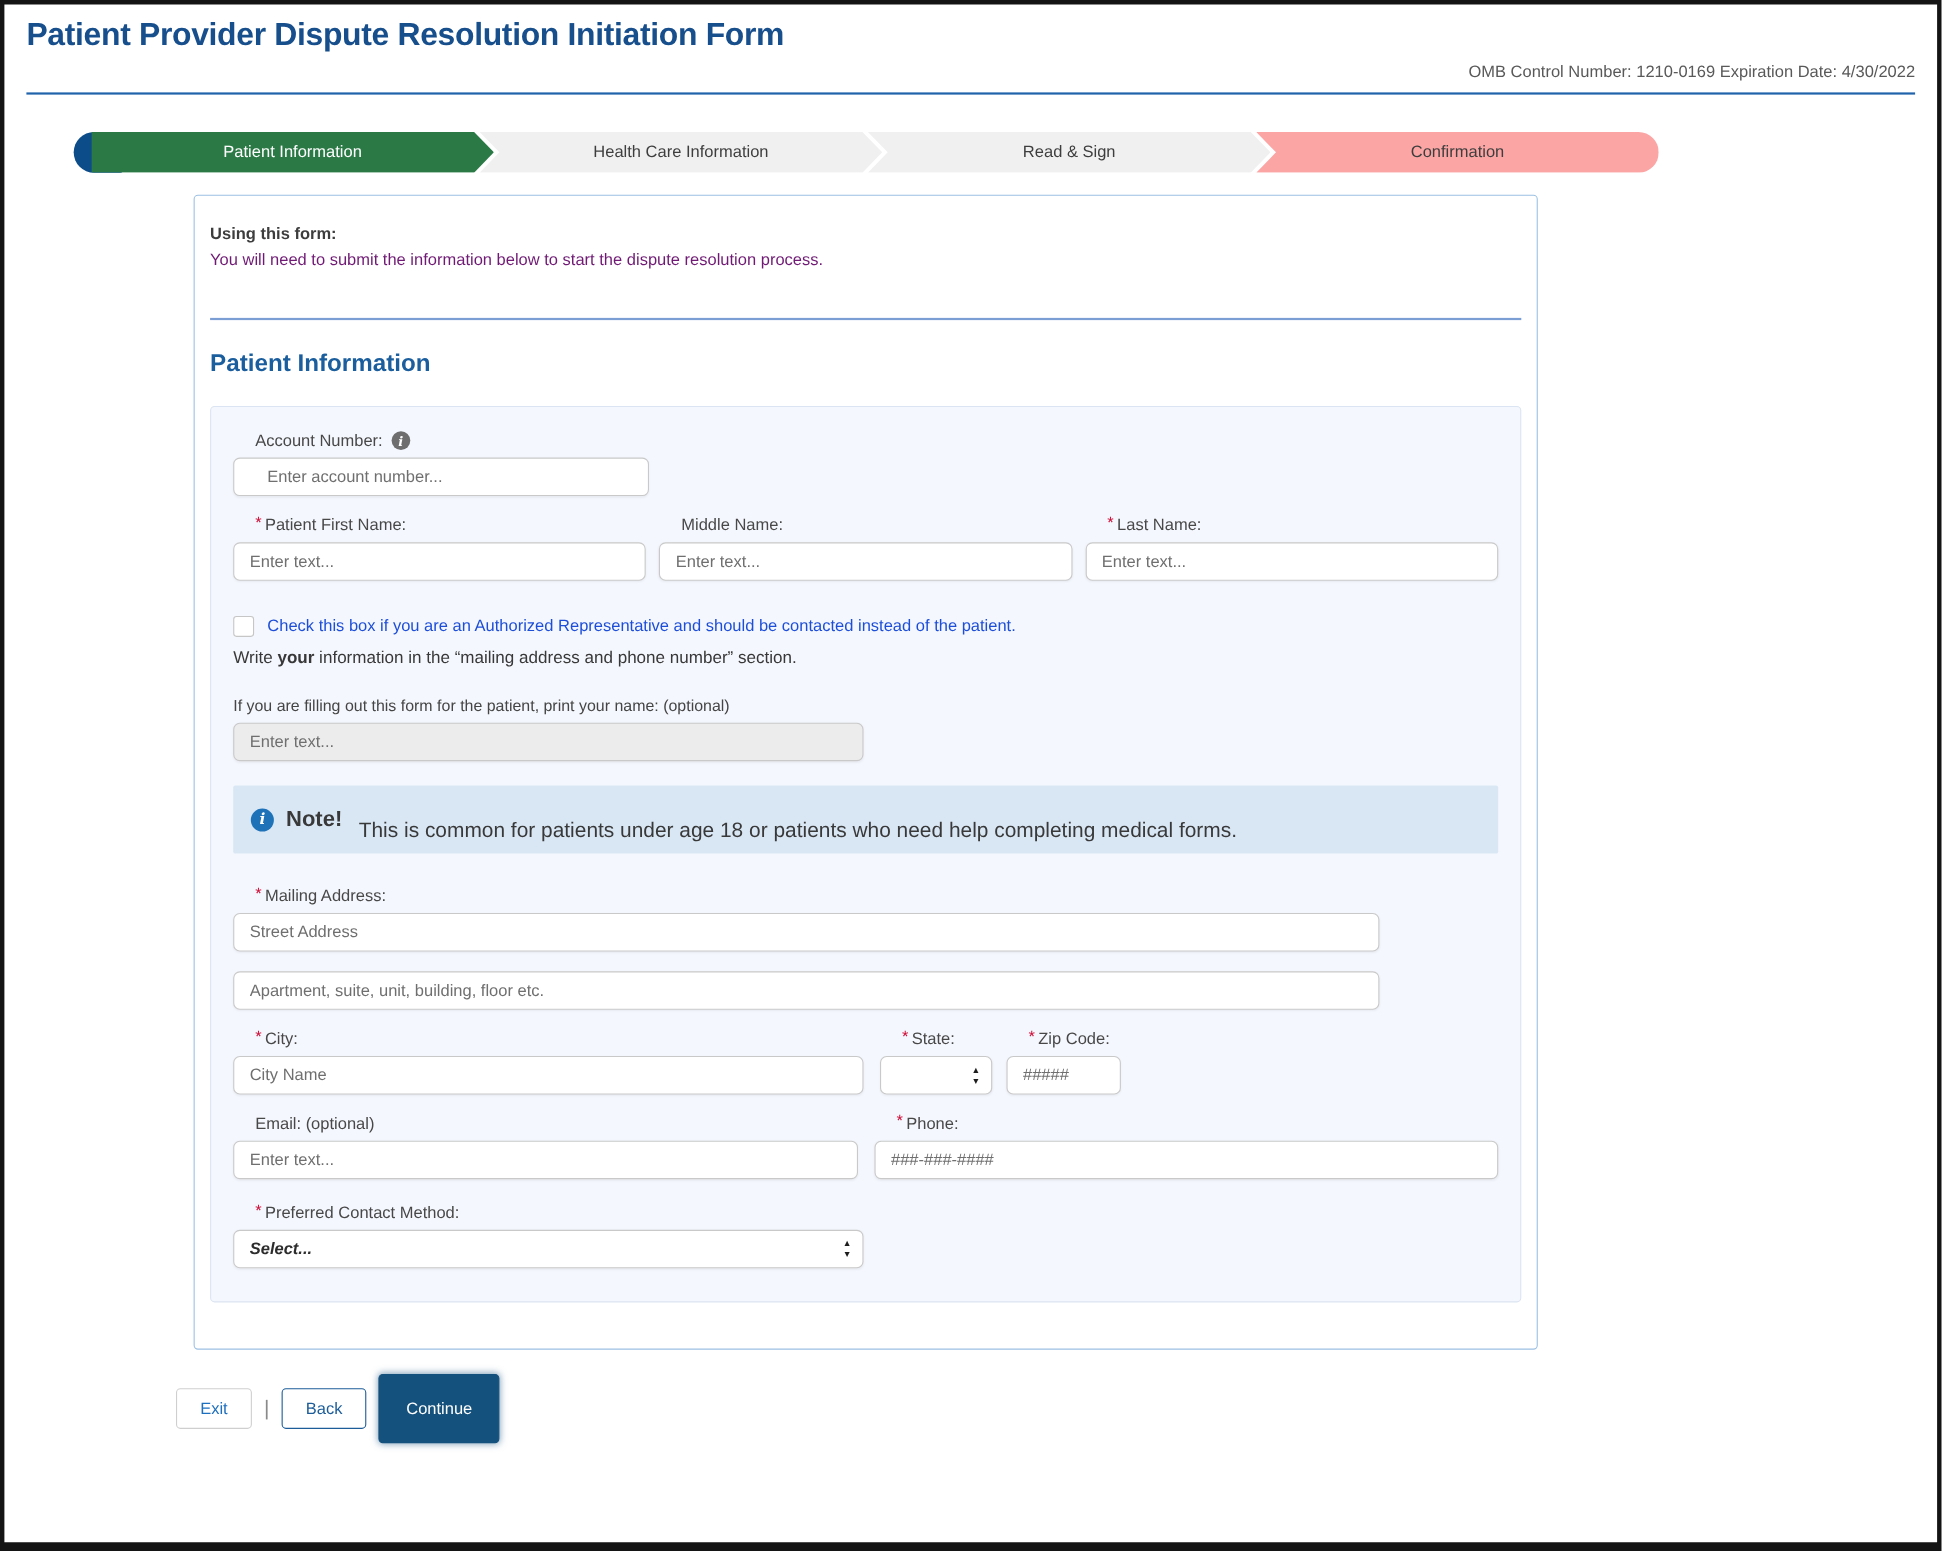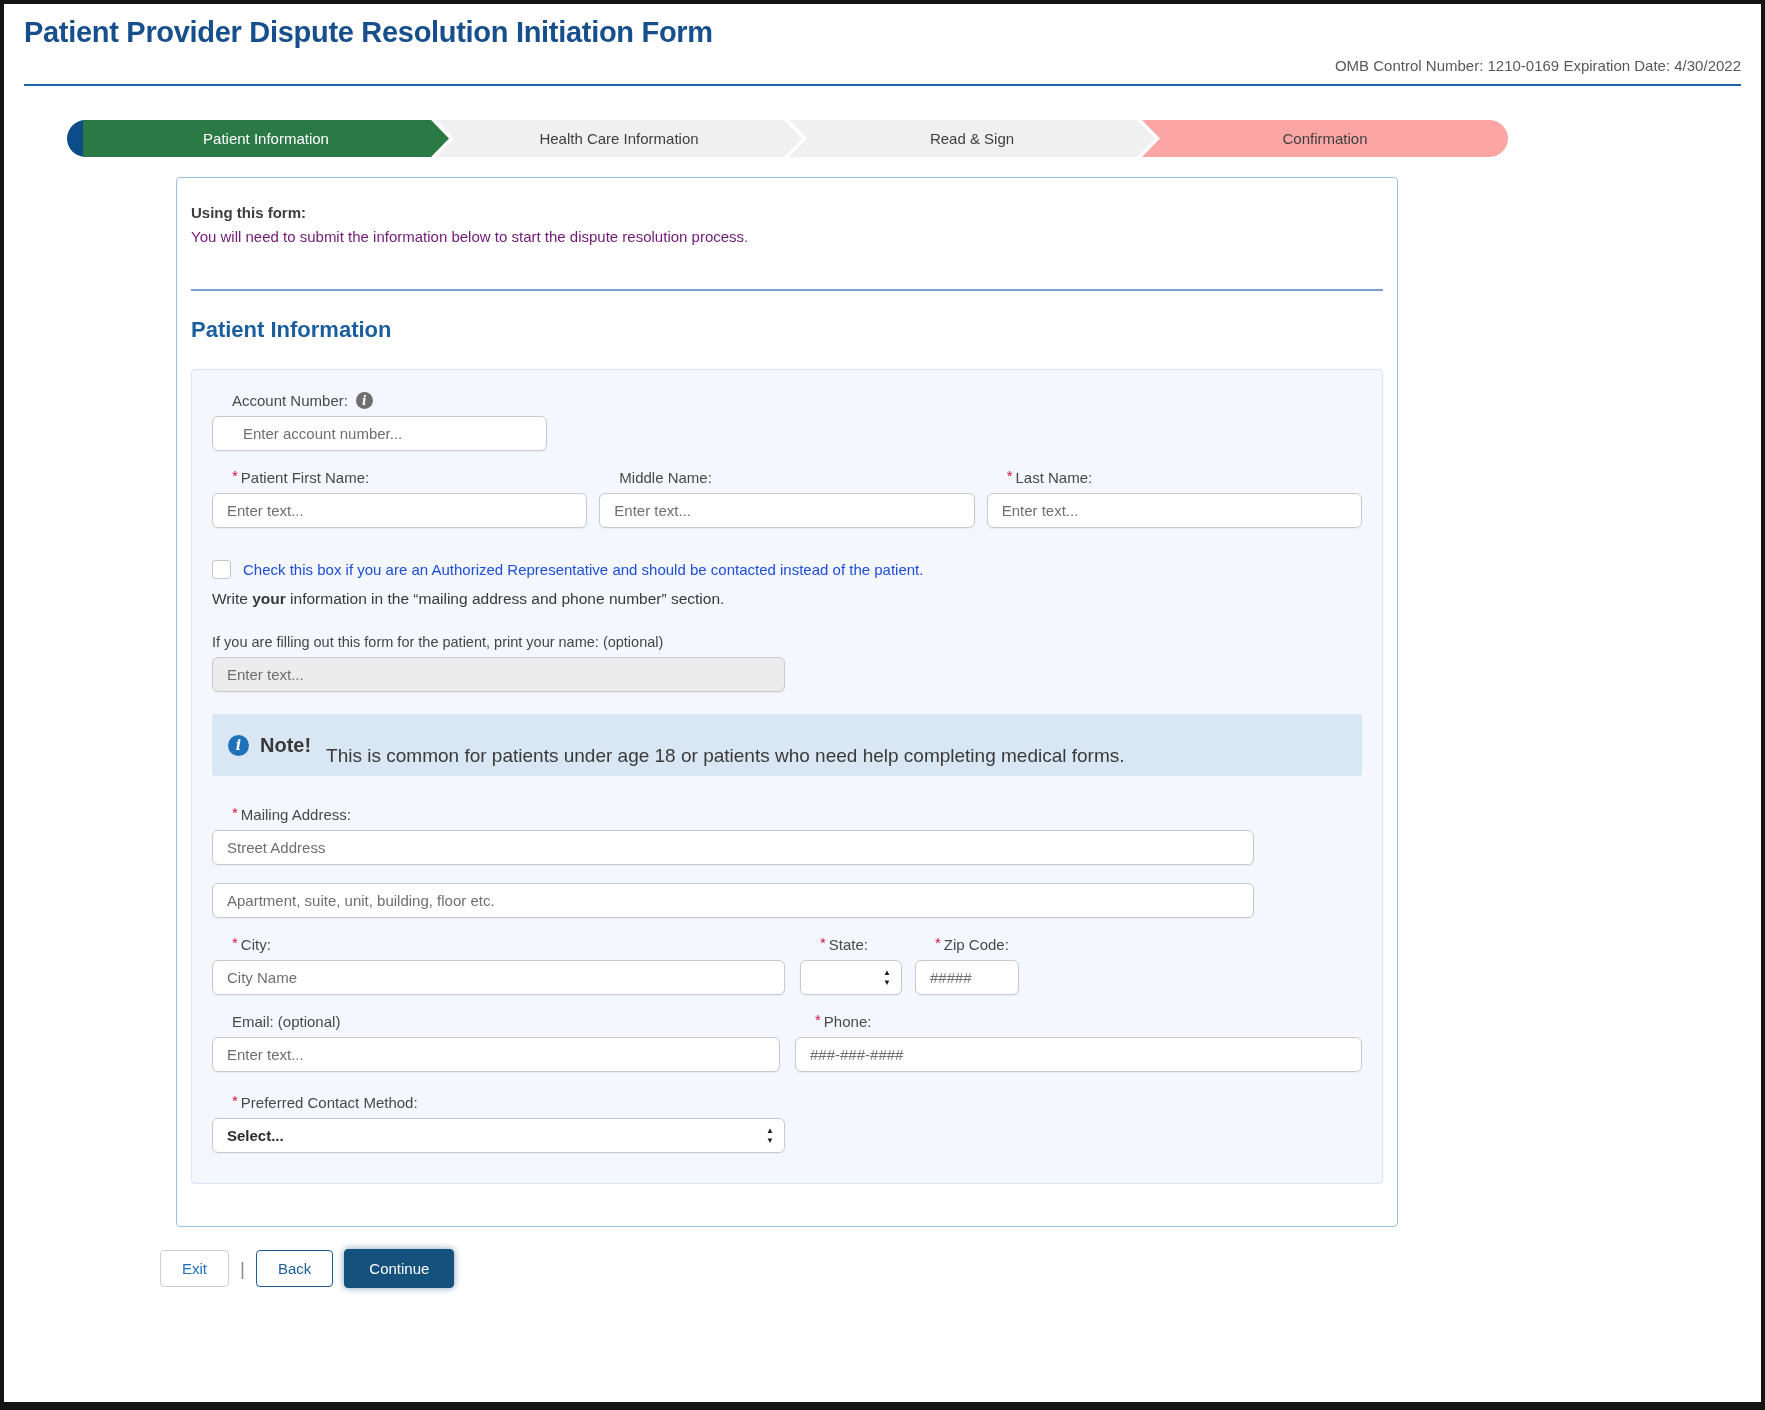--- a/index.html
+++ b/index.html
@@ -57,21 +57,21 @@
   .req { color: #d0103a; margin-right: 3px; font-size: 15px; line-height: 14px; }
   .tb {
     height: 35px; width: 100%;
     border: 1px solid #c9c9c9; border-radius: 6px;
     padding: 0 14px; font-size: 15px; color: #333; background: #fff;
     font-family: "Liberation Sans", sans-serif;
     box-shadow: 0 1px 2px rgba(0,0,0,.05);
   }
   .tb::placeholder { color: #6f6f6f; opacity: 1; }
   .tb:disabled { background: #ececec; }
-  .w-acct { width: 335px; padding-left: 30px; }
+  .w-acct { width: 378px; padding-left: 30px; }
   .w-half { width: 573px; }
   .w-street { width: 1042px; }
   .row3 { display: flex; gap: 12px; margin-top: 18px; }
   .row3 > div { flex: 1 1 0; }
   .field-block { margin-top: 18px; }
   .info-icon {
     display: inline-flex; align-items: center; justify-content: center;
     width: 17px; height: 17px; border-radius: 50%;
     background: #6e6e6e; color: #fff; font-size: 12px; font-weight: bold;
     font-family: "DejaVu Serif", serif; font-style: italic;
@@ -103,38 +103,38 @@
   .cityrow .gap13 { margin-left: 13px; }
   .w-state { width: 102px; }
   .w-zip { width: 104px; }
 
   .sel {
     height: 35px; border: 1px solid #c9c9c9; border-radius: 6px; background: #fff;
     display: flex; align-items: center; justify-content: space-between;
     padding: 0 10px 0 14px; font-size: 15px; color: #333; cursor: pointer;
     box-shadow: 0 1px 2px rgba(0,0,0,.05);
   }
-  .sel-value { font-weight: bold; color: #2d2d2d; }
+  .sel-value { font-weight: bold; color: #2d2d2d; font-style: italic; }
   .sel-value-empty { color: #2d2d2d; }
   .spinner { display: flex; flex-direction: column; align-items: center; gap: 3px; }
   .spinner span { font-size: 8px; line-height: 7px; color: #1c1c1c; }
 
   
   .footer { display: flex; align-items: center; gap: 11px; margin: 22px 0 0 156px; }
   .btn {
     font-family: "Liberation Sans", sans-serif;
     font-size: 15px; border-radius: 4px; cursor: pointer; background: #fff;
     padding: 9px 21px;
   }
   .btn-exit { border: 1px solid #cfcfcf; color: #1d6fbf; }
   .btn-sep { color: #8a8a8a; font-size: 19px; }
   .btn-back { border: 1px solid #1c5d99; color: #1c5d99; }
   .btn-continue {
     border: 1px solid #15517d; background: #15517d; color: #fff;
-    padding: 10px 24px; box-shadow: 0 0 7px rgba(21,81,125,.55);
+    padding: 22px 24px; box-shadow: 0 0 7px rgba(21,81,125,.55);
   }
 </style>
 </head>
 <body>
 
 <div class="header">
   <div class="page-title">Patient Provider Dispute Resolution Initiation Form</div>
   <div class="omb">OMB Control Number: 1210-0169 Expiration Date: 4/30/2022</div>
   <hr class="header-rule">
 </div>

